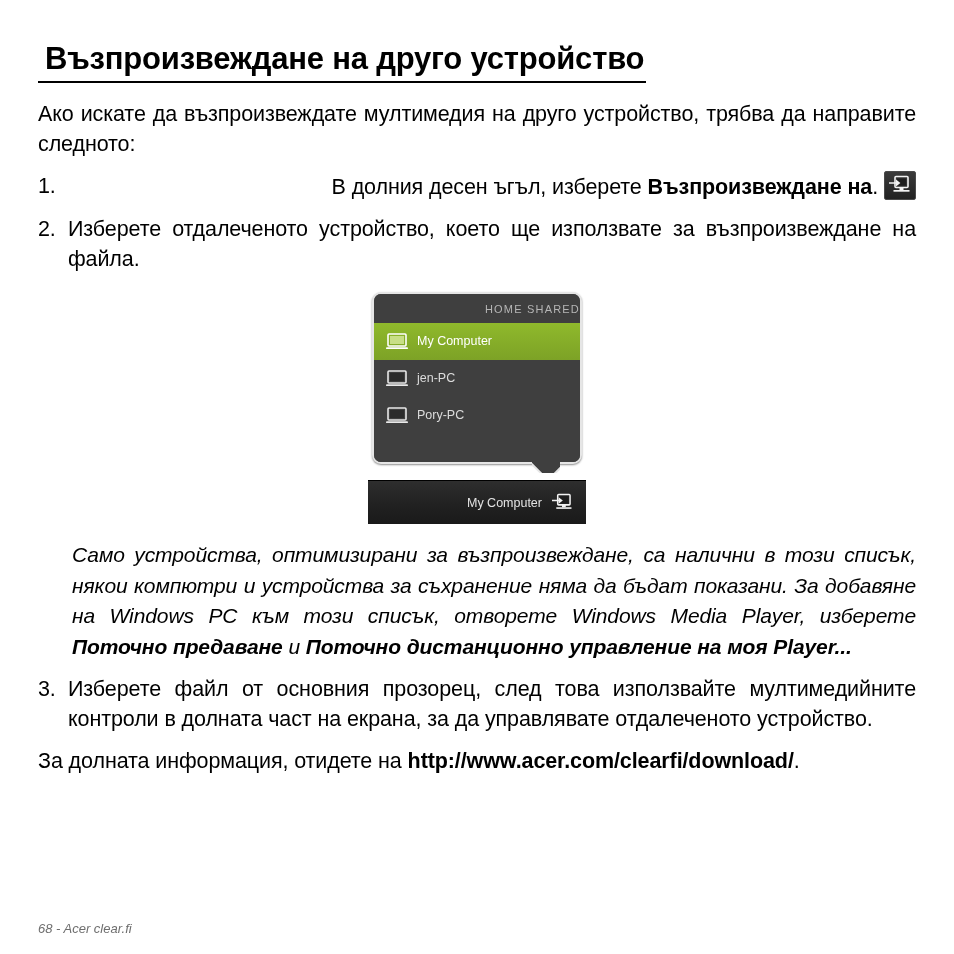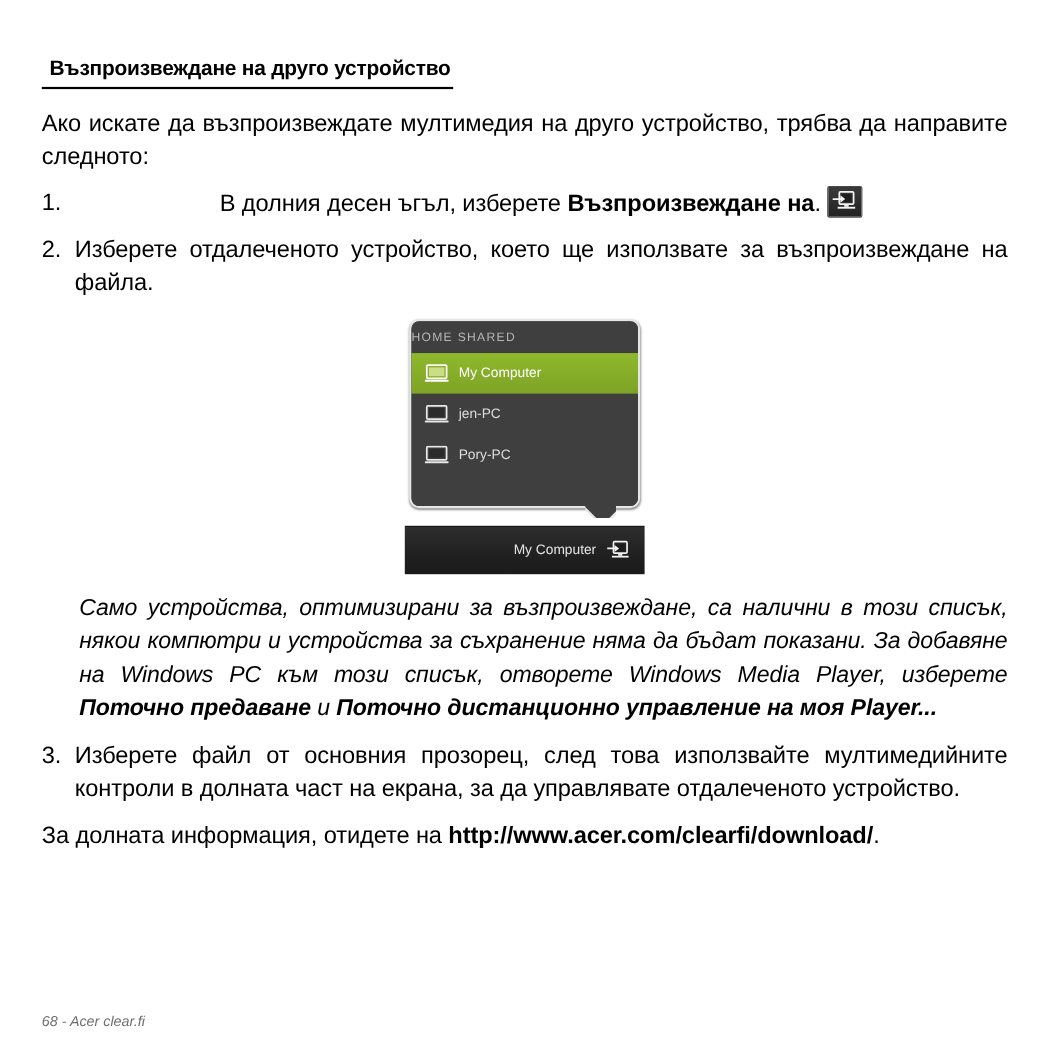--- a/index.html
+++ b/index.html
@@ -19,25 +19,25 @@
     position: absolute;
     left: 0; top: 0;
     width: 954px;
     height: 954px;
     box-sizing: border-box;
     padding: 30px 38px 0 38px;
   }
 
   
   .heading {
-    font-size: 19px;
+    font-size: 31px;
     font-weight: bold;
     letter-spacing: -0.2px;
     padding: 6px 2px 4px 7px;
-    margin: 16px 0 0 0;
+    margin: 4px 0 0 0;
     display: inline-block;
     border-bottom: 2px solid #000;
     line-height: 1.2;
   }
   .heading-wrap { margin: 0 0 16px 0; }
 
   
   .para {
     font-size: 21.5px;
     line-height: 30px;
@@ -56,21 +56,21 @@
   }
   .listitem .num {
     flex: 0 0 auto;
     width: 30px;
     text-align: left;
   }
   .listitem .body {
     flex: 1 1 auto;
     text-align: justify;
   }
-  .listitem .body.nojust { text-align: center; }
+  .listitem .body.nojust { text-align: right; }
 
   
   .playto-inline {
     display: inline-block;
     vertical-align: -6px;
     width: 30px;
     height: 27px;
     margin-left: 6px;
     background: linear-gradient(180deg, #3a3a3a 0%, #222222 100%);
     border: 1px solid #4a4a4a;
@@ -97,21 +97,21 @@
     border: 2px solid #e6e6e6;
     border-radius: 9px;
     box-shadow: 0 1px 2px rgba(0,0,0,0.45);
     overflow: visible;
   }
   .popup-inner {
     border-radius: 7px;
     overflow: hidden;
   }
   .popup-header {
-    text-align: left;
+    text-align: right;
     color: #b6b6b6;
     font-size: 11px;
     letter-spacing: 1.2px;
     padding: 9px 0 8px 0;
     background: #3f3f3f;
   }
   .dev-row {
     display: flex;
     align-items: center;
     gap: 9px;

